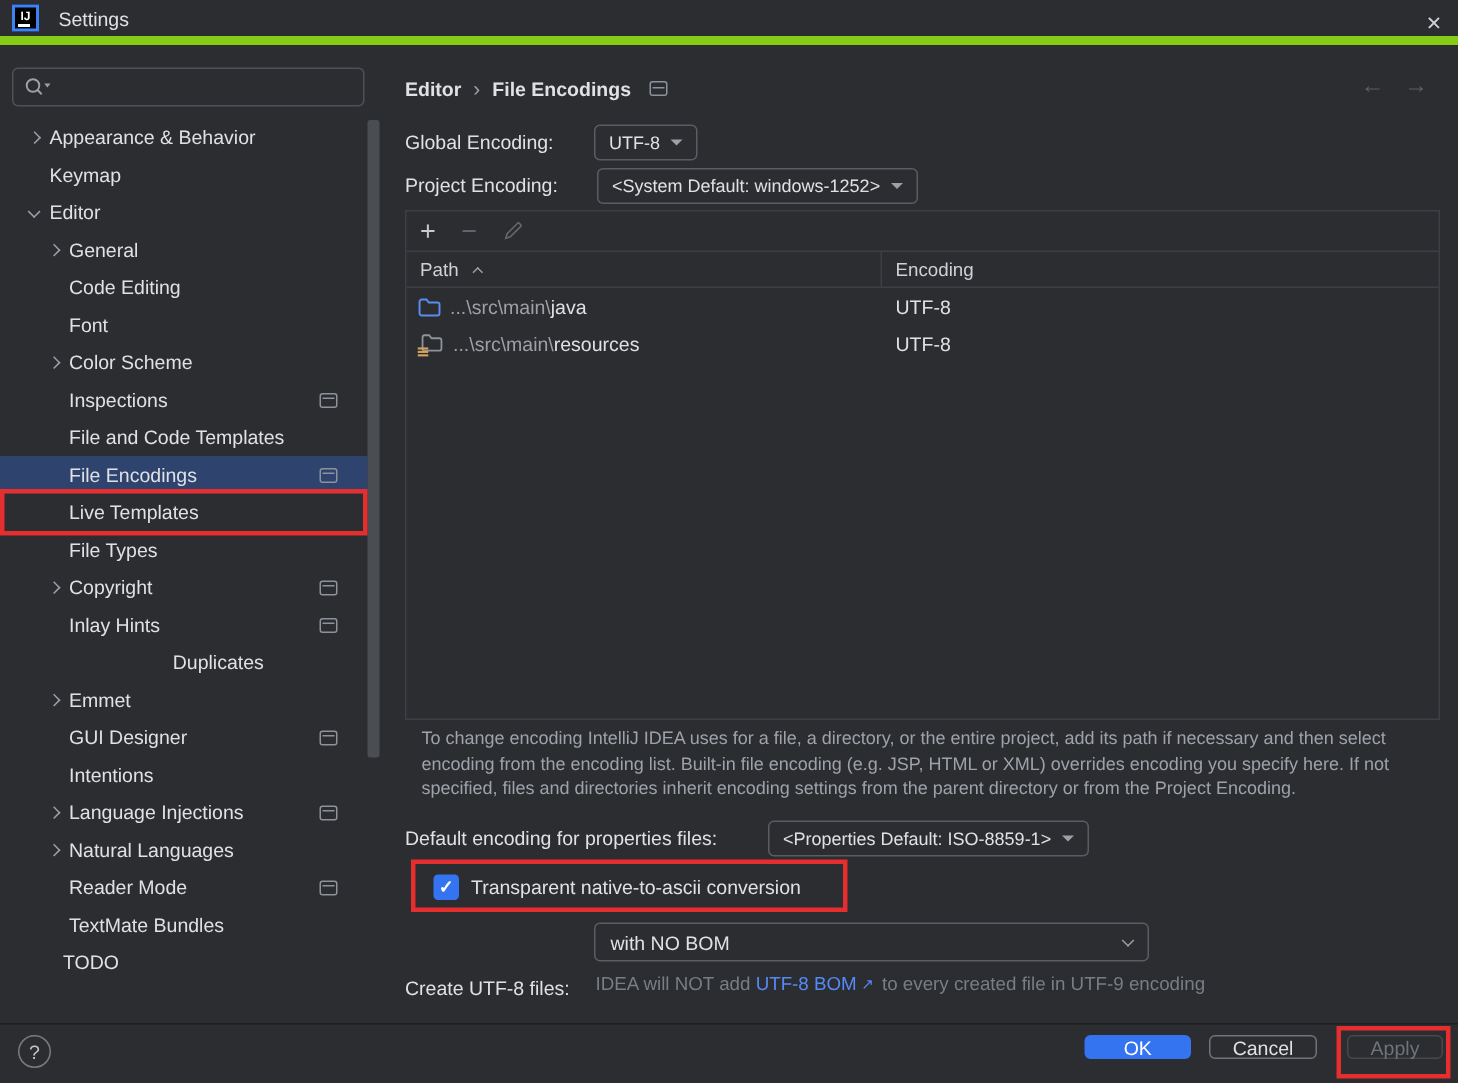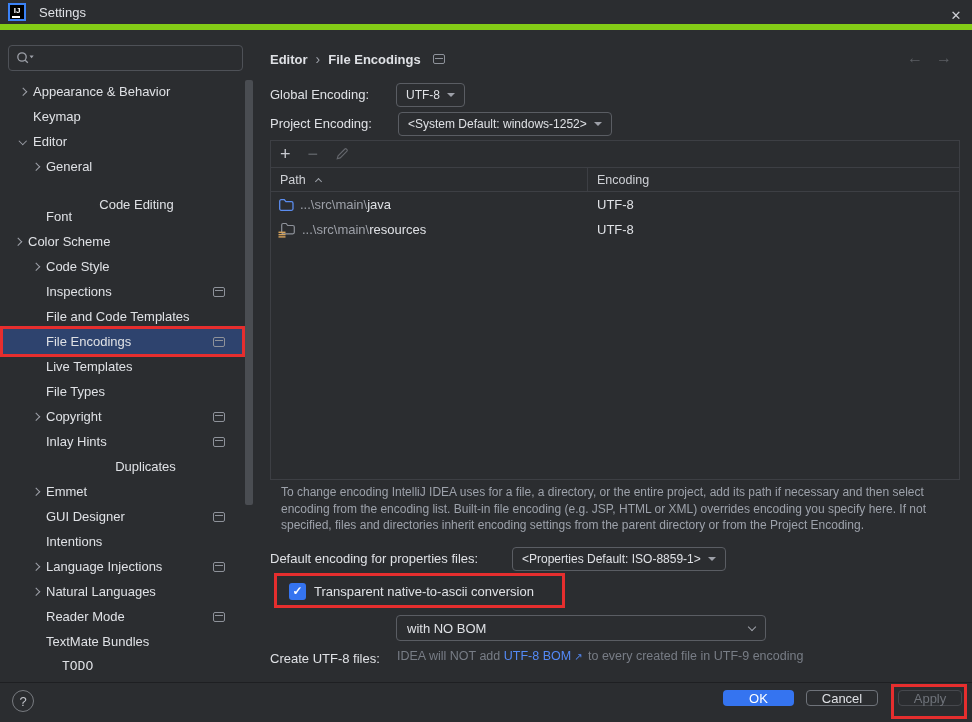--- a/index.html
+++ b/index.html
@@ -142,37 +142,33 @@
         <span class="lbl">Keymap</span>
       </div>
       <div class="tree-item" style="padding-left: 15px;">
         <span class="chev down"></span>
         <span class="lbl">Editor</span>
       </div>
       <div class="tree-item" style="padding-left: 28px;">
         <span class="chev right"></span>
         <span class="lbl">General</span>
       </div>
-      <div class="tree-item" style="padding-left: 28px; flex-direction: column;">
+      <div class="tree-item" style="padding-left: 28px;">
         <span class="chev"></span>
         <span class="lbl">Code Editing</span>
       </div>
       <div class="tree-item" style="padding-left: 28px;">
         <span class="chev"></span>
         <span class="lbl">Font</span>
       </div>
-      <div class="tree-item" style="padding-left: 10px;">
+      <div class="tree-item" style="padding-left: 28px;">
         <span class="chev right"></span>
         <span class="lbl">Color Scheme</span>
       </div>
       <div class="tree-item" style="padding-left: 28px;">
-        <span class="chev right"></span>
-        <span class="lbl">Code Style</span>
-      </div>
-      <div class="tree-item" style="padding-left: 28px;">
         <span class="chev"></span>
         <span class="lbl">Inspections</span>
         <span class="proj-icon"></span>
       </div>
       <div class="tree-item" style="padding-left: 28px;">
         <span class="chev"></span>
         <span class="lbl">File and Code Templates</span>
       </div>
       <div class="tree-item selected" style="padding-left: 28px;">
         <span class="chev"></span>
@@ -225,21 +221,21 @@
       </div>
       <div class="tree-item" style="padding-left: 28px;">
         <span class="chev"></span>
         <span class="lbl">Reader Mode</span>
         <span class="proj-icon"></span>
       </div>
       <div class="tree-item" style="padding-left: 28px;">
         <span class="chev"></span>
         <span class="lbl">TextMate Bundles</span>
       </div>
-      <div class="tree-item" style="padding-left: 44px; font-family: Liberation Mono, monospace;">
+      <div class="tree-item" style="padding-left: 24px;">
         <span class="chev"></span>
         <span class="lbl">TODO</span>
       </div>
     </div>
   <div class="v-scrollbar"></div>
 
   <div class="breadcrumb">
     <span>Editor</span>
     <span class="sep">›</span>
     <span>File Encodings</span>

